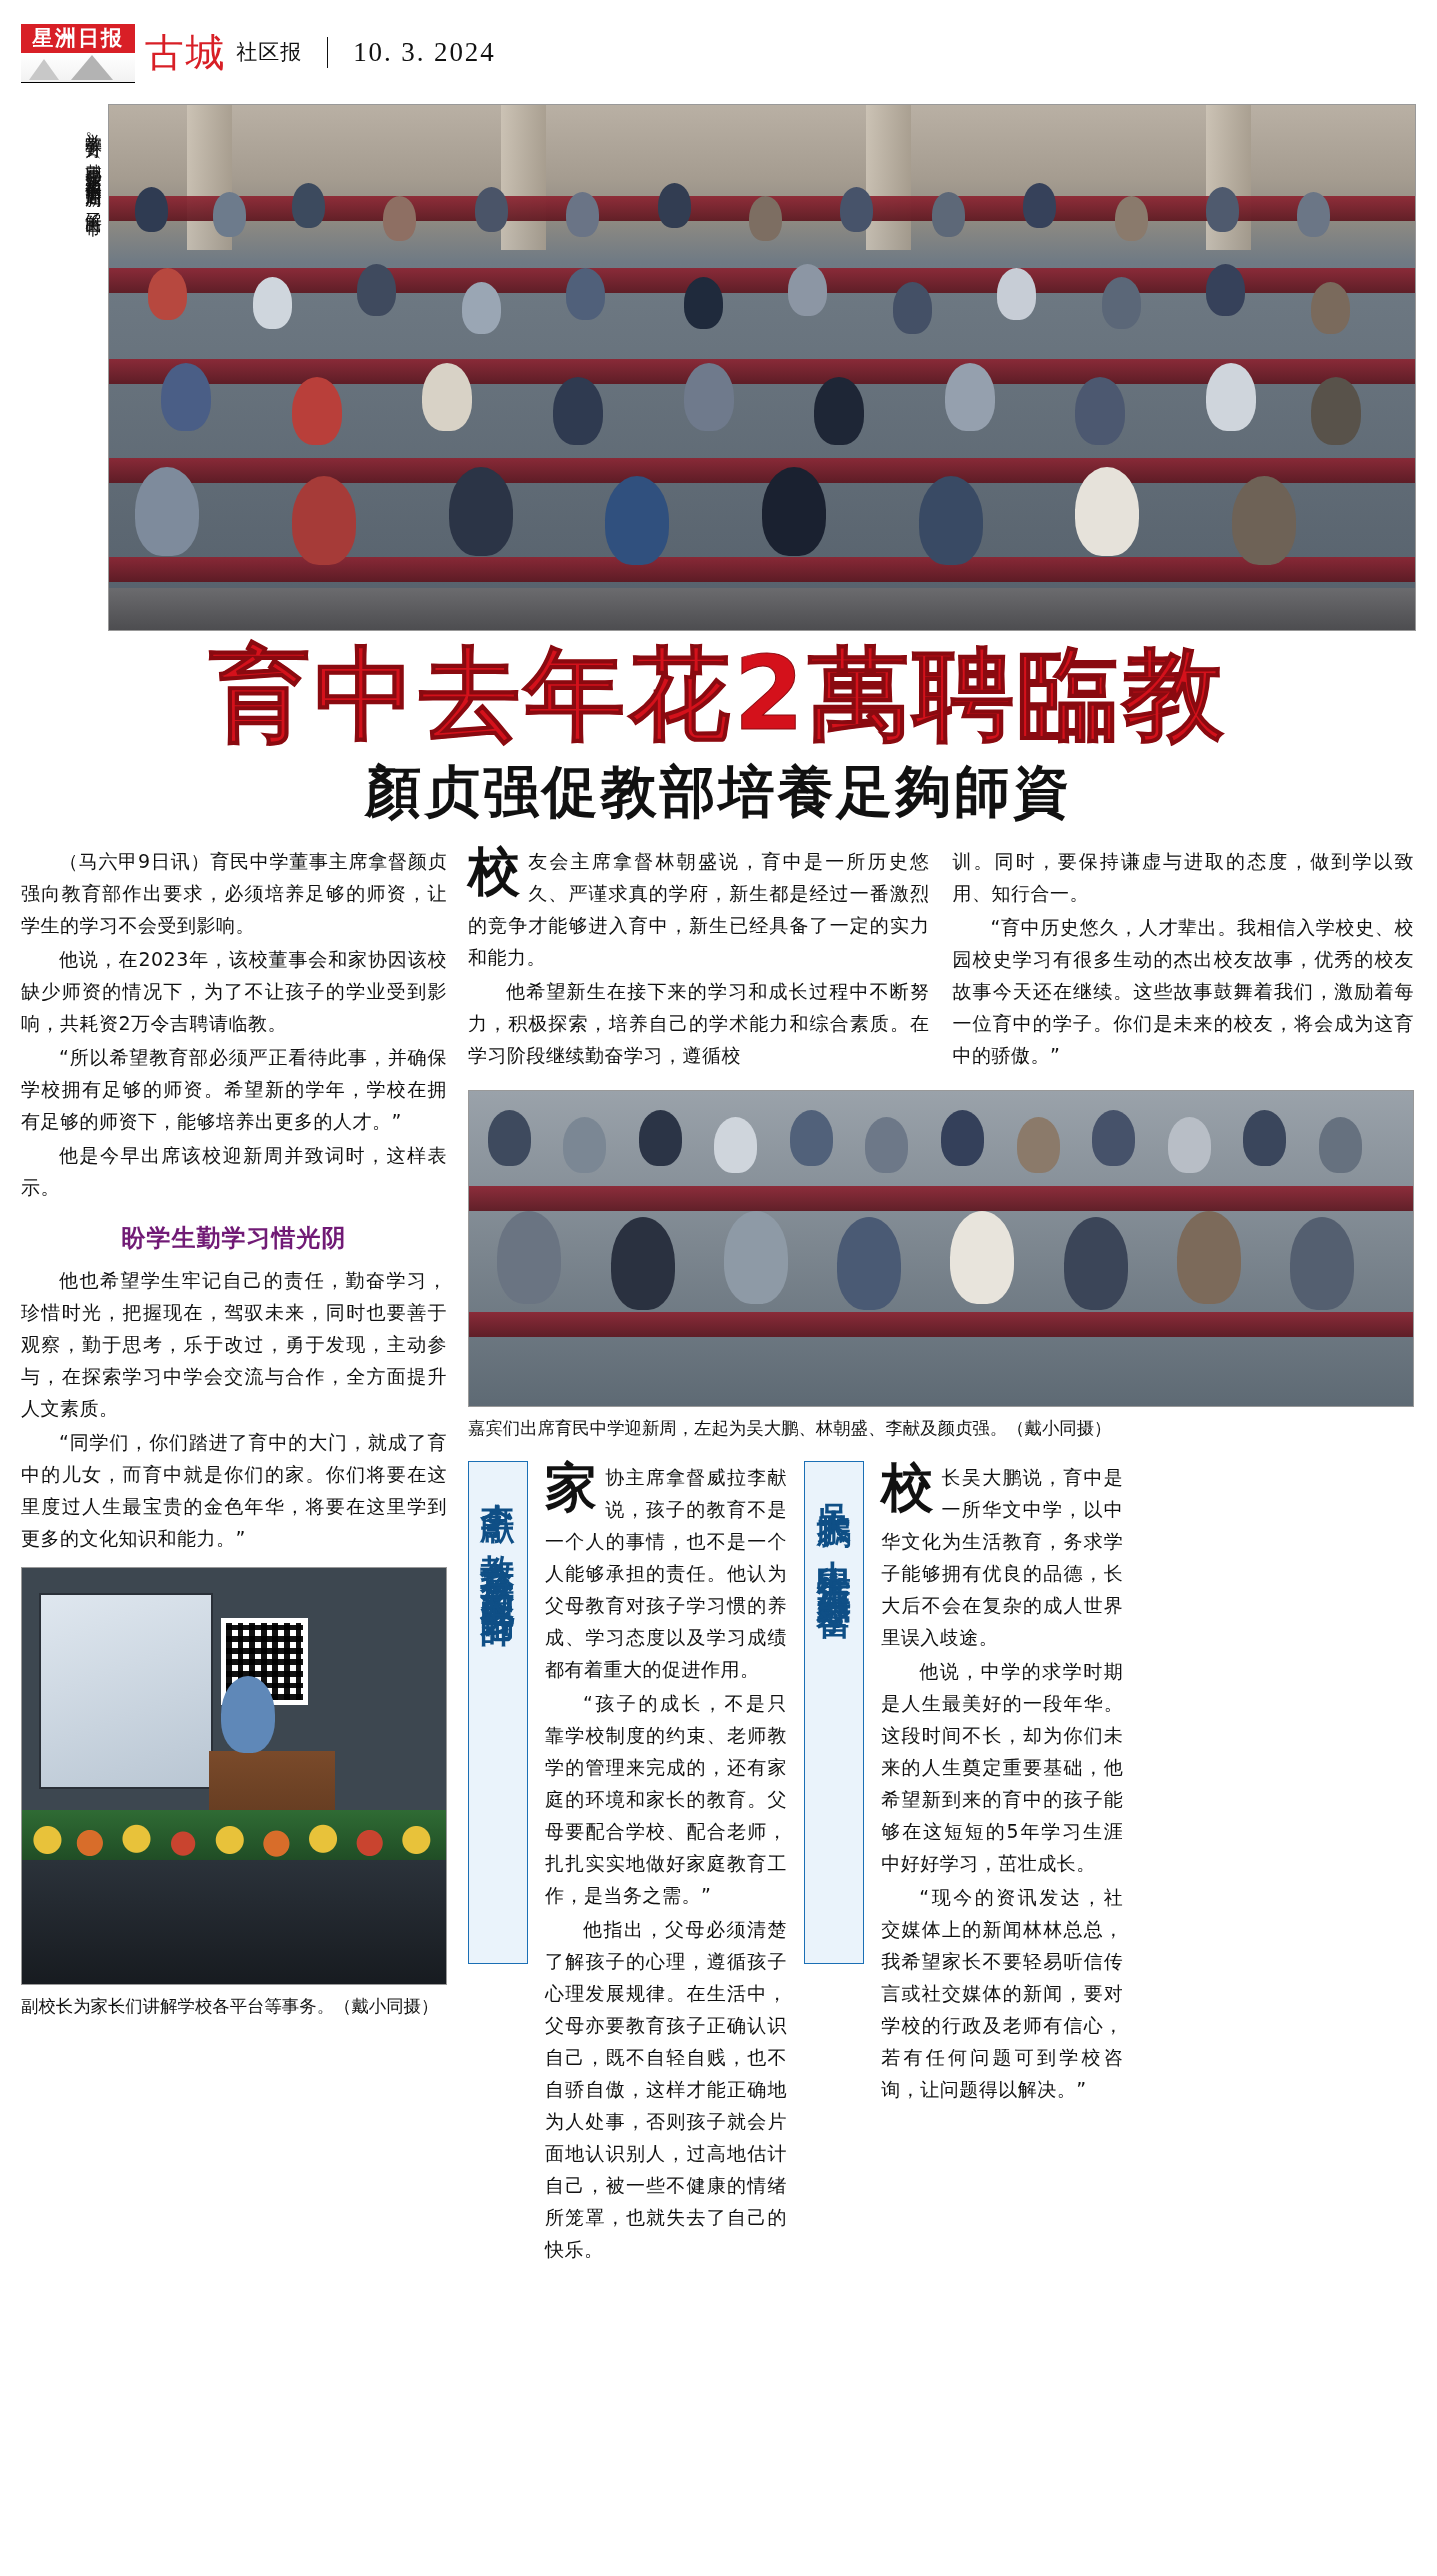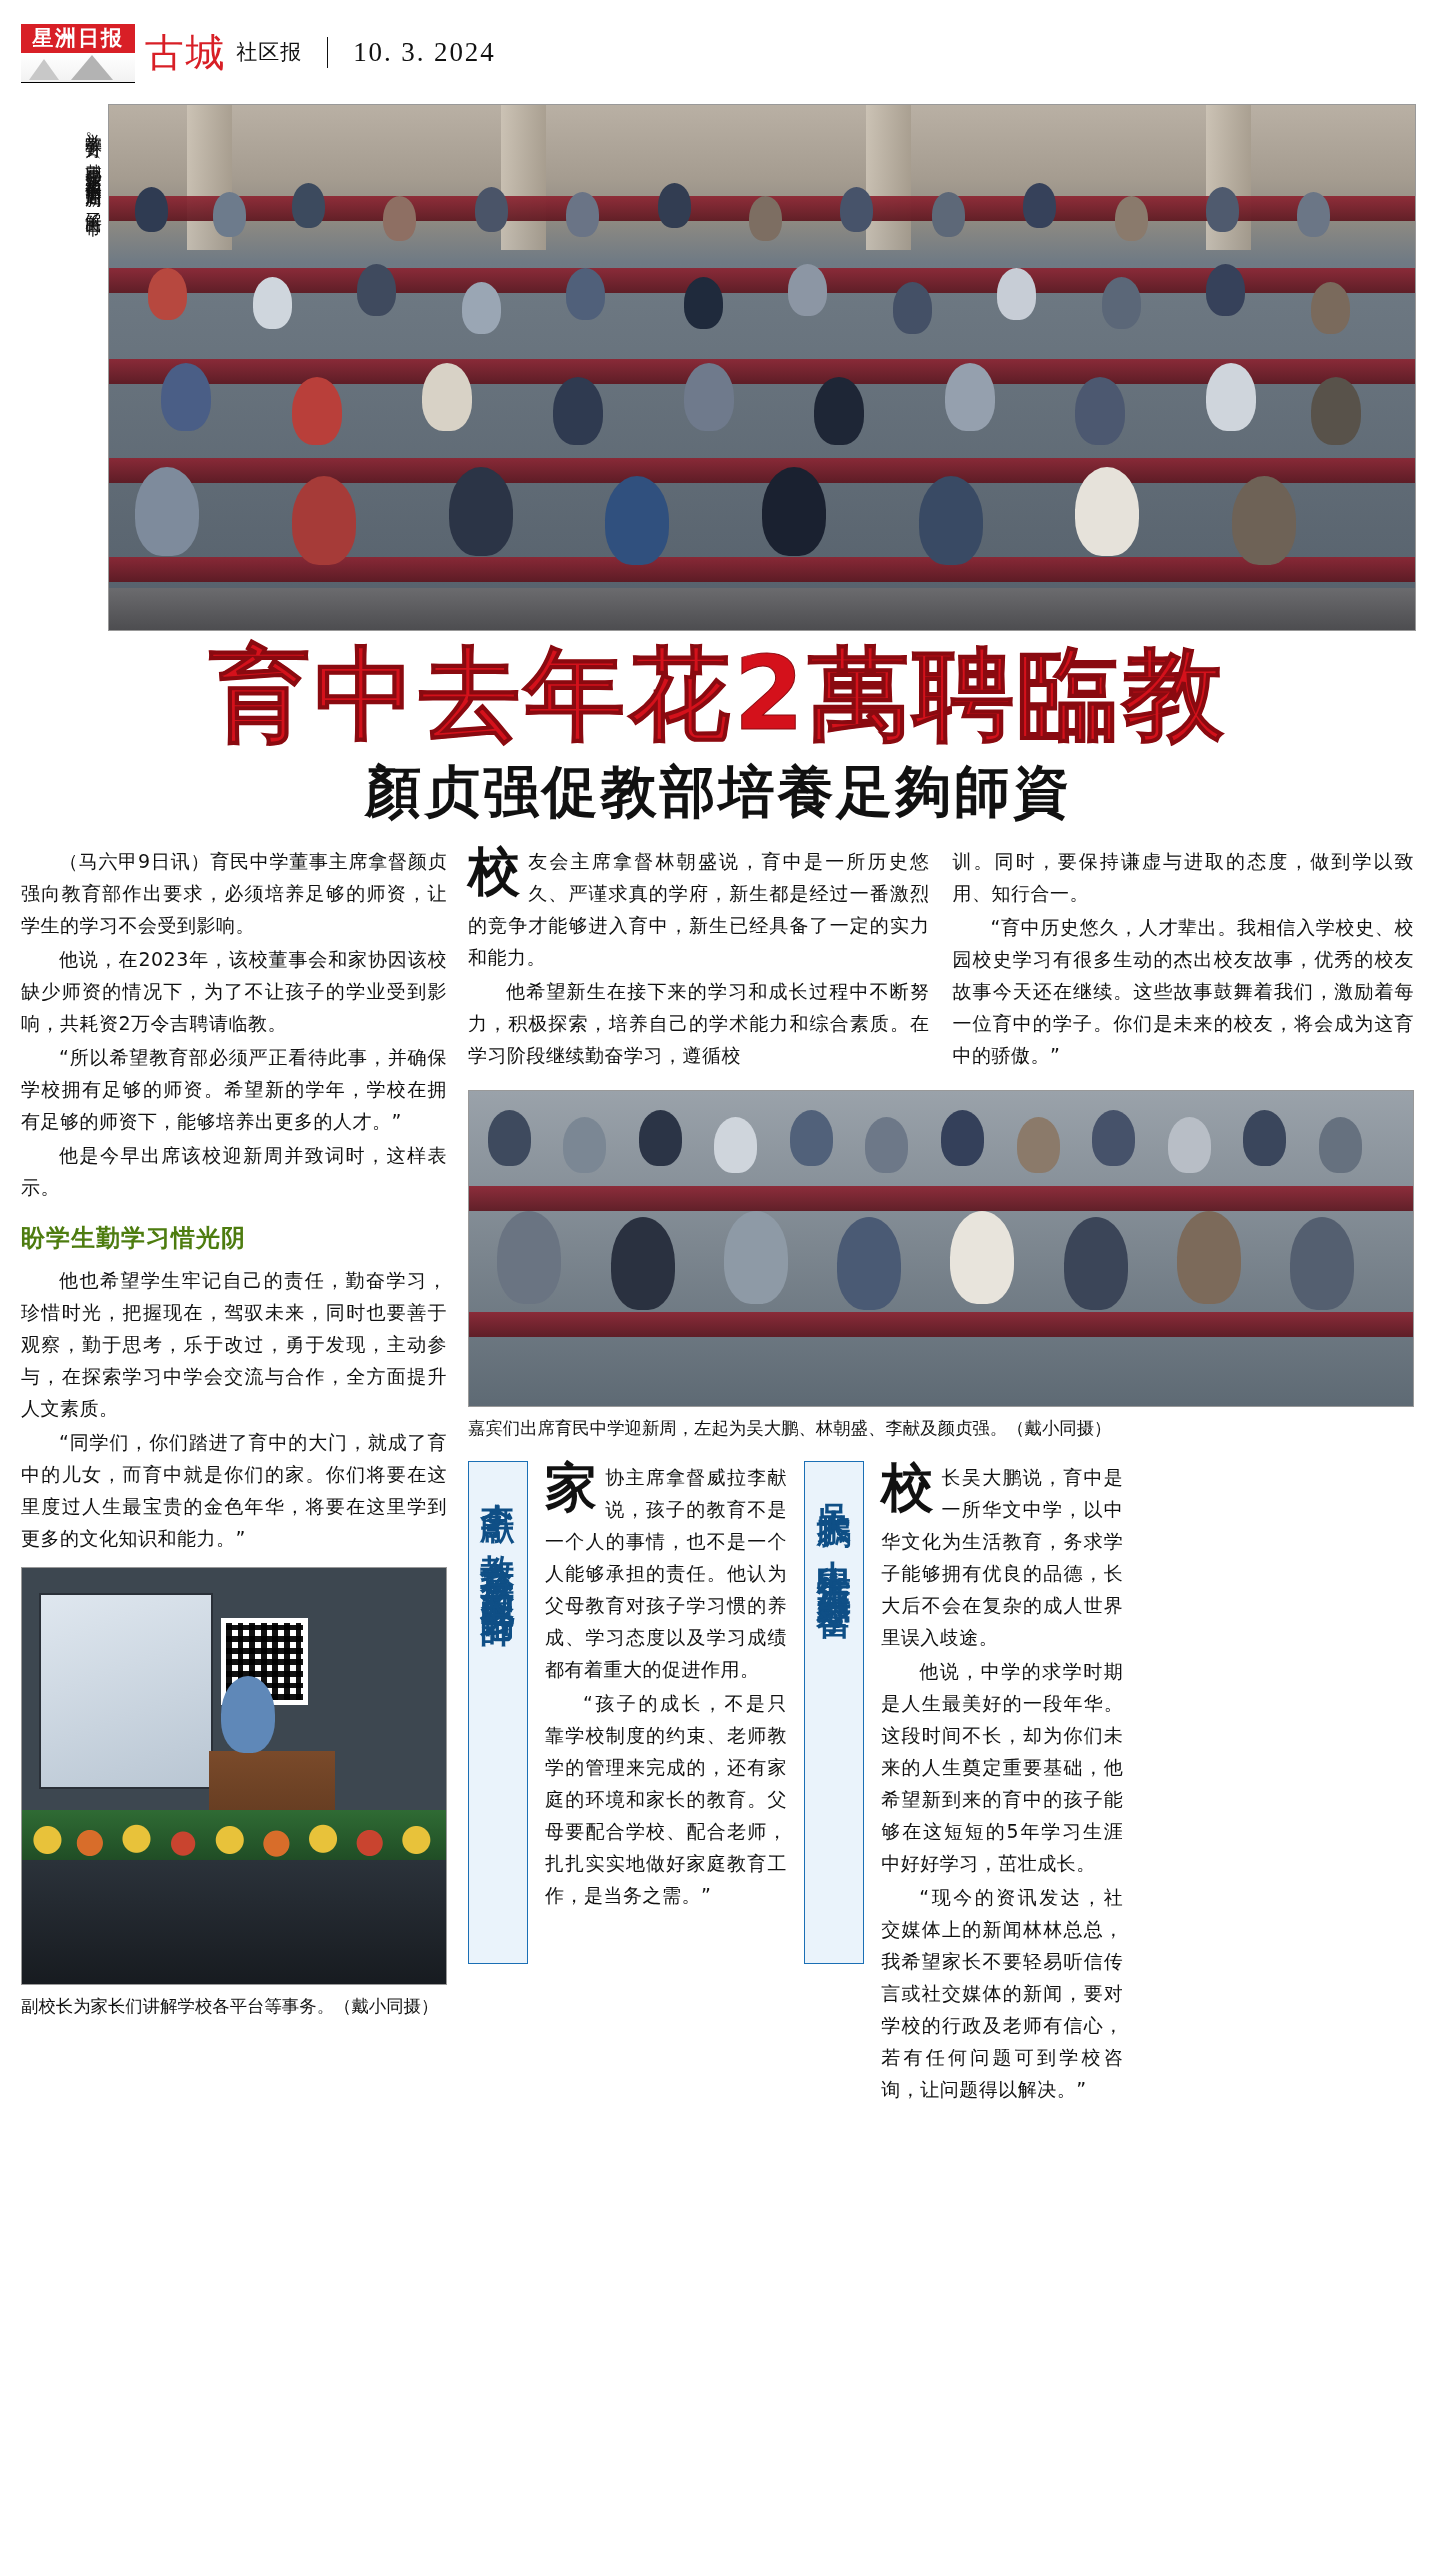--- a/index.html
+++ b/index.html
@@ -201,23 +201,23 @@
     margin: 0 0 1.9px 0;
     text-indent: 2em;
   }
   p.cn.noindent { text-indent: 0; }
 
   h3.sub {
     font-family: "DejaVu Sans", sans-serif;
     font-weight: bold;
     font-size: 24px;
     letter-spacing: 1px;
-    text-align: left;
+    text-align: center;
     margin: 19.4px 0 9.7px 0;
-    color: #4d7c0f;
+    color: #701a75;
   }
 
   
   .box-head {
     border: 1.9px solid #1b6fb5;
     background: #eaf3fb;
     text-align: center;
     padding: 11.6px 0 13.5px 0;
     margin-bottom: 13.5px;
   }
@@ -495,20 +495,21 @@
       </div>
       <div class="cap">嘉宾们出席育民中学迎新周，左起为吴大鹏、林朝盛、李献及颜贞强。（戴小同摄）</div>
 
       <div class="lower">
 
         <div class="vtitle tall">李獻：教育孩子父母須配合老師</div>
 
         <div style="width:242px">
           <p class="cn noindent"><span class="dropcap">家</span><span>协主席拿督威拉李献说，孩子的教育不是一个人的事情，也不是一个人能够承担的责任。他认为父母教育对孩子学习惯的养成、学习态度以及学习成绩都有着重大的促进作用。</span></p>
           <p class="cn">“孩子的成长，不是只靠学校制度的约束、老师教学的管理来完成的，还有家庭的环境和家长的教育。父母要配合学校、配合老师，扎扎实实地做好家庭教育工作，是当务之需。”</p>
+          <p class="cn">他指出，父母必须清楚了解孩子的心理，遵循孩子心理发展规律。在生活中，父母亦要教育孩子正确认识自己，既不自轻自贱，也不自骄自傲，这样才能正确地为人处事，否则孩子就会片面地认识别人，过高地估计自己，被一些不健康的情绪所笼罩，也就失去了自己的快乐。</p>
         </div>
 
         <div class="vtitle tall">吳大鵬：中學生涯須好好學習</div>
 
         <div style="width:242px">
           <p class="cn noindent"><span class="dropcap">校</span><span>长吴大鹏说，育中是一所华文中学，以中华文化为生活教育，务求学子能够拥有优良的品德，长大后不会在复杂的成人世界里误入歧途。</span></p>
           <p class="cn">他说，中学的求学时期是人生最美好的一段年华。这段时间不长，却为你们未来的人生奠定重要基础，他希望新到来的育中的孩子能够在这短短的5年学习生涯中好好学习，茁壮成长。</p>
           <p class="cn">“现今的资讯发达，社交媒体上的新闻林林总总，我希望家长不要轻易听信传言或社交媒体的新闻，要对学校的行政及老师有信心，若有任何问题可到学校咨询，让问题得以解决。”</p>
         </div>
 

